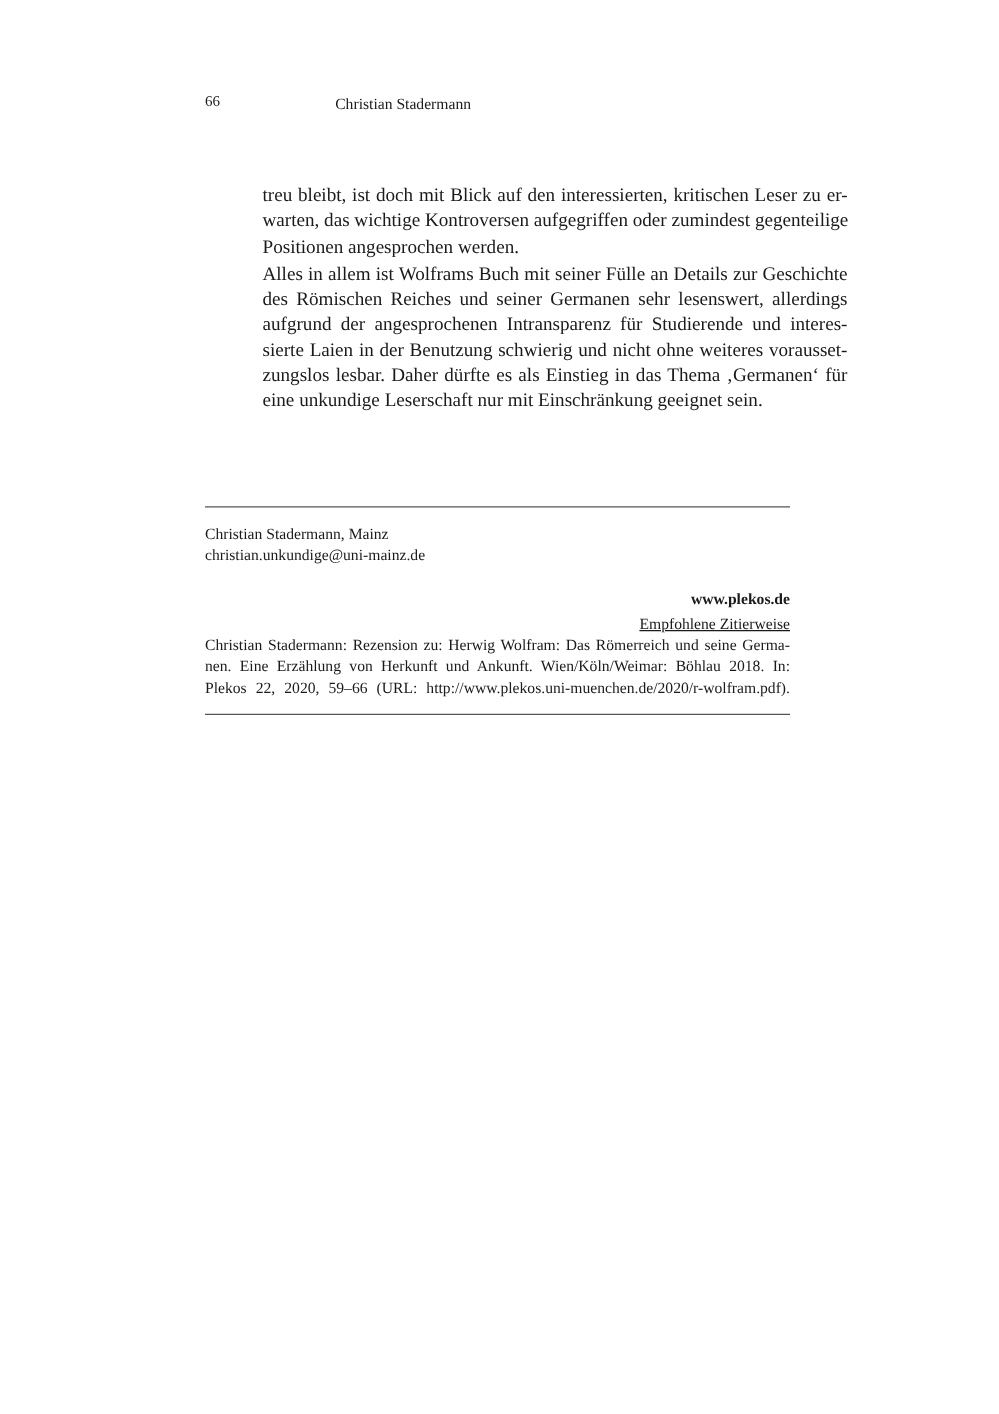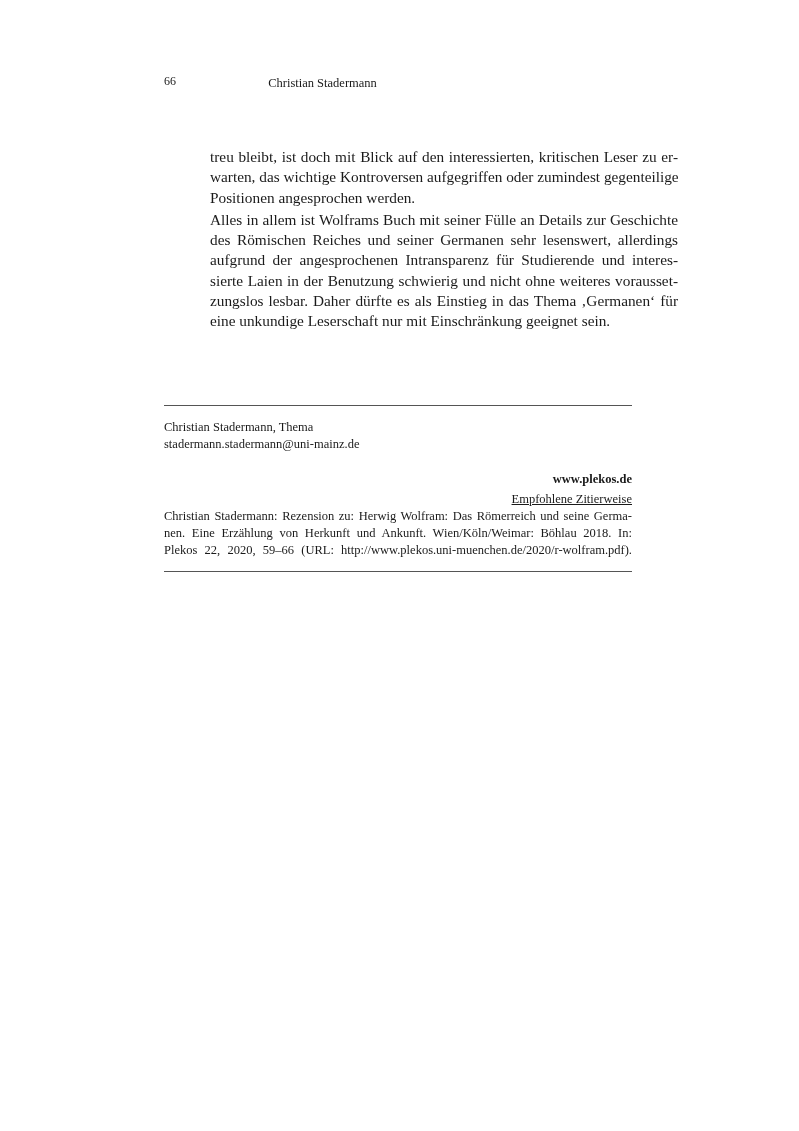--- a/index.html
+++ b/index.html
@@ -39,22 +39,22 @@
     <span class="line">aufgrund der angesprochenen Intransparenz für Studierende und interes-</span>
     <span class="line">sierte Laien in der Benutzung schwierig und nicht ohne weiteres vorausset-</span>
     <span class="line">zungslos lesbar. Daher dürfte es als Einstieg in das Thema ‚Germanen‘ für</span>
     <span class="line last">eine unkundige Leserschaft nur mit Einschränkung geeignet sein.</span>
   </p>
 </div>
 
 <div class="rule top"></div>
 
 <div class="author">
-  <div>Christian Stadermann, Thema</div>
-  <div>stadermann.stadermann@uni-mainz.de</div>
+  <div>Christian Stadermann, Mainz</div>
+  <div>christian.unkundige@uni-mainz.de</div>
 </div>
 
 <div class="footer">
   <div class="site">www.plekos.de</div>
   <div class="cite-head">Empfohlene Zitierweise</div>
   <div class="citation">
     <span class="line">Christian Stadermann: Rezension zu: Herwig Wolfram: Das Römerreich und seine Germa-</span>
     <span class="line">nen. Eine Erzählung von Herkunft und Ankunft. Wien/Köln/Weimar: Böhlau 2018. In:</span>
     <span class="line">Plekos 22, 2020, 59–66 (URL: http://www.plekos.uni-muenchen.de/2020/r-wolfram.pdf).</span>
   </div>

